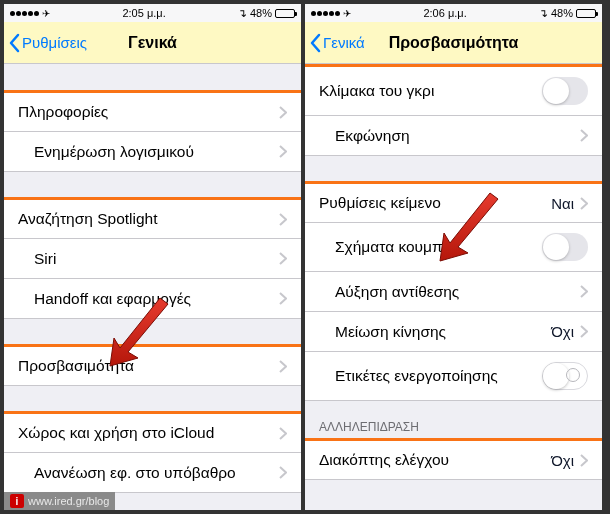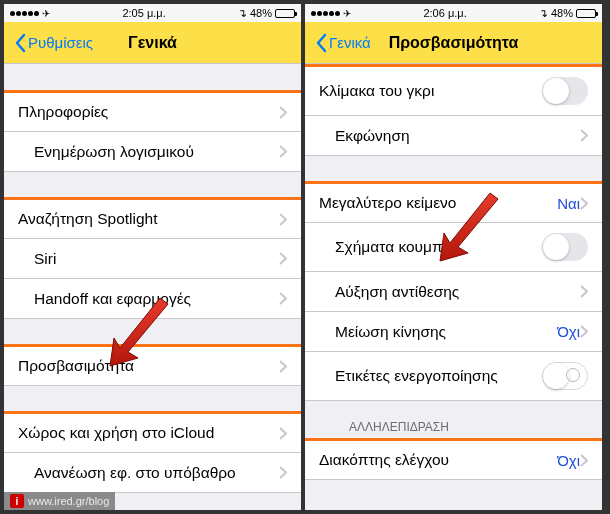--- a/index.html
+++ b/index.html
@@ -42,26 +42,26 @@
   .plane { font-size:10px; }
   .batt {
     width:20px; height:9px; border:1px solid #000; border-radius:2px;
     position:relative; display:inline-block;
   }
   .batt::after{content:"";position:absolute;right:-3px;top:2px;width:2px;height:4px;background:#000;border-radius:0 1px 1px 0;}
   .batt .fill{height:100%;width:48%;background:#000;}
   
   .nav {
     height: 42px;
-    background:#fde047;
+    background:#fef9c3;
     border-bottom:1px solid #c8c7cc;
     display:flex;
     align-items:center;
     position:relative;
-    padding:0 10px;
+    padding:0 4px;
   }
   .back {
     color:#007aff;
     display:flex;
     align-items:center;
     font-size:15px;
   }
   .back svg{width:12px;height:20px;margin-right:2px;}
   .title {
     position:absolute;
@@ -72,37 +72,36 @@
     pointer-events:none;
   }
   
   .list { flex:1; overflow:hidden; }
   .group-gap { height:26px; }
   .section-header {
     font-size:12px;
     color:#6d6d72;
     padding:6px 14px 4px;
     text-transform:none;
-    margin-left:30px;
   }
   .row {
     background:#fff;
     border-top:3px solid #f97316;
     border-bottom:1px solid #c8c7cc;
     padding:10px 14px;
     display:flex;
     align-items:center;
     justify-content:space-between;
     font-size:15.5px;
     margin-bottom:-1px;
     min-height:41px;
   }
   .row + .row { border-top:1px solid #c8c7cc;padding-left:30px; }
   .row .label{flex:1;}
-  .row .val{color:#1d4ed8;font-size:15px;}
+  .row .val{color:#0f172a;margin-right:6px;font-size:15px;}
   .chev{color:#c7c7cc;}
   .chev svg{width:8px;height:13px;display:block;}
   .toggle{
     width:46px;height:28px;border-radius:14px;background:#e5e5ea;
     position:relative;display:inline-block;flex-shrink:0;
   }
   .toggle .knob{
     width:26px;height:26px;border-radius:50%;background:#fff;
     position:absolute;top:1px;left:1px;
     box-shadow:0 1px 3px rgba(0,0,0,0.25);
@@ -279,21 +278,21 @@
       <div class="row">
         <span class="label">Εκφώνηση</span>
         <span class="chev">
             <svg viewBox="0 0 8 13">
               <path d="M1 1 L7 6.5 L1 12" stroke="#c7c7cc" stroke-width="2" fill="none"></path>
             </svg>
           </span>
       </div>
       <div class="group-gap"></div>
       <div class="row">
-        <span class="label">Μεγαλύτερο κείμενο</span>
+        <span class="label">Ρυθμίσεις κείμενο</span>
         <span class="val">Ναι</span>
         <span class="chev">
             <svg viewBox="0 0 8 13">
               <path d="M1 1 L7 6.5 L1 12" stroke="#c7c7cc" stroke-width="2" fill="none"></path>
             </svg>
           </span>
       </div>
       <div class="row">
         <span class="label">Σχήματα κουμπ</span>
         <span class="toggle">

